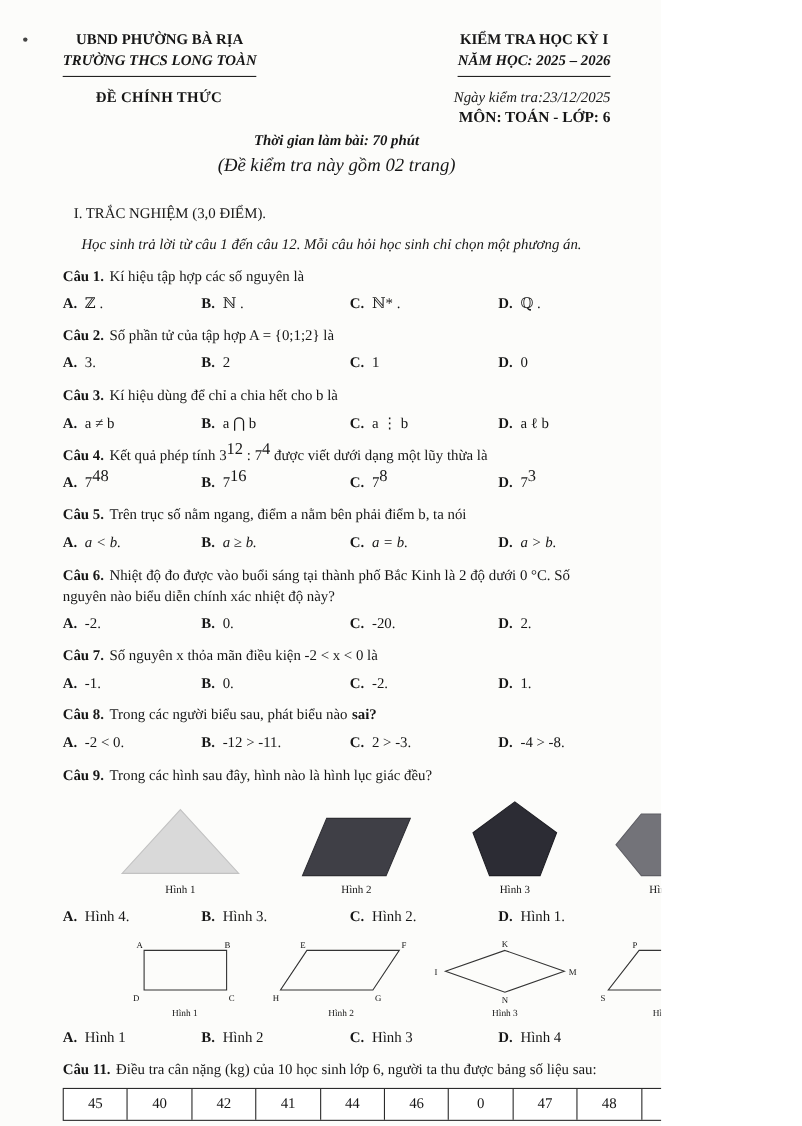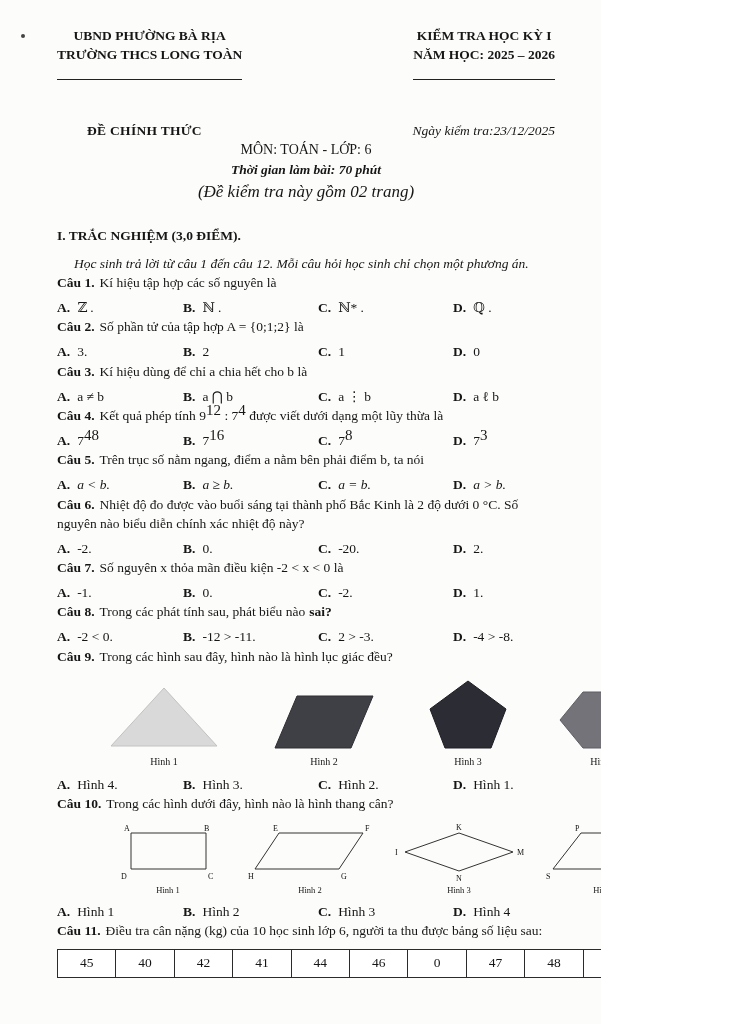--- a/index.html
+++ b/index.html
@@ -9,35 +9,35 @@
     background:#fcfcfa; color:#161616;
     font-family:"Liberation Serif","DejaVu Serif",serif;
     font-size:13.5px; line-height:1.42;
     padding:26px 46px 0 57px;
   }
   .dot { position:absolute; left:21px; top:34px; width:4px; height:4px; background:#444; border-radius:50%; }
 
   .header { display:flex; justify-content:space-between; }
   .header-col { text-align:center; font-weight:700; }
   .hl { font-size:13.5px; white-space:nowrap; }
-  .u { display:inline-block; border-bottom:1.3px solid #222; padding-bottom:15px; }
+  .u { display:inline-block; border-bottom:1.3px solid #222; padding-bottom:5px;font-style:italic; }
 
   .subheader { display:flex; justify-content:space-between; margin-top:9px; align-items:baseline; }
-  .exam-type { font-weight:700; margin-left:30px; letter-spacing:.3px;margin-top:32px; }
+  .exam-type { font-weight:700; margin-left:30px; letter-spacing:.3px; }
   .exam-date { font-style:italic; }
 
   .center-block { text-align:center; margin-top:0; }
-  .subject { font-weight:400; font-size:14px; }
+  .subject { font-weight:700; font-size:14px;text-align:right; }
   .duration { font-weight:700; font-style:italic; }
   .pages-note { font-style:italic; font-size:17px; }
 
-  .section-title { font-weight:700; margin-top:22px; }
+  .section-title { font-weight:400; margin-top:22px;margin-left:10px; }
   .instruction { font-style:italic; margin-top:9px;margin-left:17px; }
 
-  .question { }
+  .question { margin-top:10px; }
   .stem { margin:0; }
   .qlabel { font-weight:700; margin-right:5px; }
   .bold-word { font-weight:700; margin-left:4px; }
   .options { display:grid; grid-template-columns:126px 135px 135px 1fr; margin-top:6px; }
   .olabel { font-weight:700; margin-right:7px; }
   .opt-italic { font-style:italic; }
   sup { font-size:15px; line-height:0; }
 
   .fig-row9 { display:flex; align-items:flex-end; gap:46px; margin:12px 0 2px 48px; }
   .fig { display:flex; flex-direction:column; align-items:center; }
@@ -105,21 +105,21 @@
     <p class="stem"><b class="qlabel">Câu 3.</b><span>Kí hiệu dùng để chỉ a chia hết cho b là</span></p>
     <div class="options">
       <div class="option"><b class="olabel">A.</b><span>a ≠ b</span></div>
       <div class="option"><b class="olabel">B.</b><span>a ⋂ b</span></div>
       <div class="option"><b class="olabel">C.</b><span>a ⋮ b</span></div>
       <div class="option"><b class="olabel">D.</b><span>a ℓ b</span></div>
     </div>
   </div>
 
   <div class="question">
-    <p class="stem"><b class="qlabel">Câu 4.</b><span>Kết quả phép tính 9</span><sup>12</sup><span> : 7</span><sup>4</sup><span> được viết dưới dạng một lũy thừa là</span></p>
+    <p class="stem"><b class="qlabel">Câu 4.</b><span>Kết quả phép tính 3</span><sup>12</sup><span> : 7</span><sup>4</sup><span> được viết dưới dạng một lũy thừa là</span></p>
     <div class="options">
       <div class="option"><b class="olabel">A.</b><span>7</span><sup>48</sup></div>
       <div class="option"><b class="olabel">B.</b><span>7</span><sup>16</sup></div>
       <div class="option"><b class="olabel">C.</b><span>7</span><sup>8</sup></div>
       <div class="option"><b class="olabel">D.</b><span>7</span><sup>3</sup></div>
     </div>
   </div>
 
   <div class="question">
     <p class="stem"><b class="qlabel">Câu 5.</b><span>Trên trục số nằm ngang, điểm a nằm bên phải điểm b, ta nói</span></p>
@@ -145,21 +145,21 @@
     <p class="stem"><b class="qlabel">Câu 7.</b><span>Số nguyên x thỏa mãn điều kiện -2 &lt; x &lt; 0 là</span></p>
     <div class="options">
       <div class="option"><b class="olabel">A.</b><span>-1.</span></div>
       <div class="option"><b class="olabel">B.</b><span>0.</span></div>
       <div class="option"><b class="olabel">C.</b><span>-2.</span></div>
       <div class="option"><b class="olabel">D.</b><span>1.</span></div>
     </div>
   </div>
 
   <div class="question">
-    <p class="stem"><b class="qlabel">Câu 8.</b><span>Trong các phát tính sau, phát biểu nào</span><b class="bold-word">sai?</b></p>
+    <p class="stem"><b class="qlabel">Câu 8.</b><span>Trong các người biểu sau, phát biểu nào</span><b class="bold-word">sai?</b></p>
     <div class="options">
       <div class="option"><b class="olabel">A.</b><span>-2 &lt; 0.</span></div>
       <div class="option"><b class="olabel">B.</b><span>-12 &gt; -11.</span></div>
       <div class="option"><b class="olabel">C.</b><span>2 &gt; -3.</span></div>
       <div class="option"><b class="olabel">D.</b><span>-4 &gt; -8.</span></div>
     </div>
   </div>
 
   <div class="question">
     <p class="stem"><b class="qlabel">Câu 9.</b><span>Trong các hình sau đây, hình nào là hình lục giác đều?</span></p>
@@ -191,21 +191,20 @@
     </div>
     <div class="options">
       <div class="option"><b class="olabel">A.</b><span>Hình 4.</span></div>
       <div class="option"><b class="olabel">B.</b><span>Hình 3.</span></div>
       <div class="option"><b class="olabel">C.</b><span>Hình 2.</span></div>
       <div class="option"><b class="olabel">D.</b><span>Hình 1.</span></div>
     </div>
   </div>
 
   <div class="question">
-    <p class="stem"><b class="qlabel">Câu 10.</b><span>Trong các hình dưới đây, hình nào là hình thang cân?</span></p>
     <div class="fig-row10">
       <div class="fig">
         <svg width="118" height="62" viewBox="0 0 118 62">
           <polygon points="22,12 97,12 97,48 22,48" fill="none" stroke="#333" stroke-width="1"></polygon>
           <text x="15" y="10">A</text>
           <text x="95" y="10">B</text>
           <text x="12" y="58">D</text>
           <text x="99" y="58">C</text>
         </svg>
         <div class="fig-caption">Hình 1</div>

